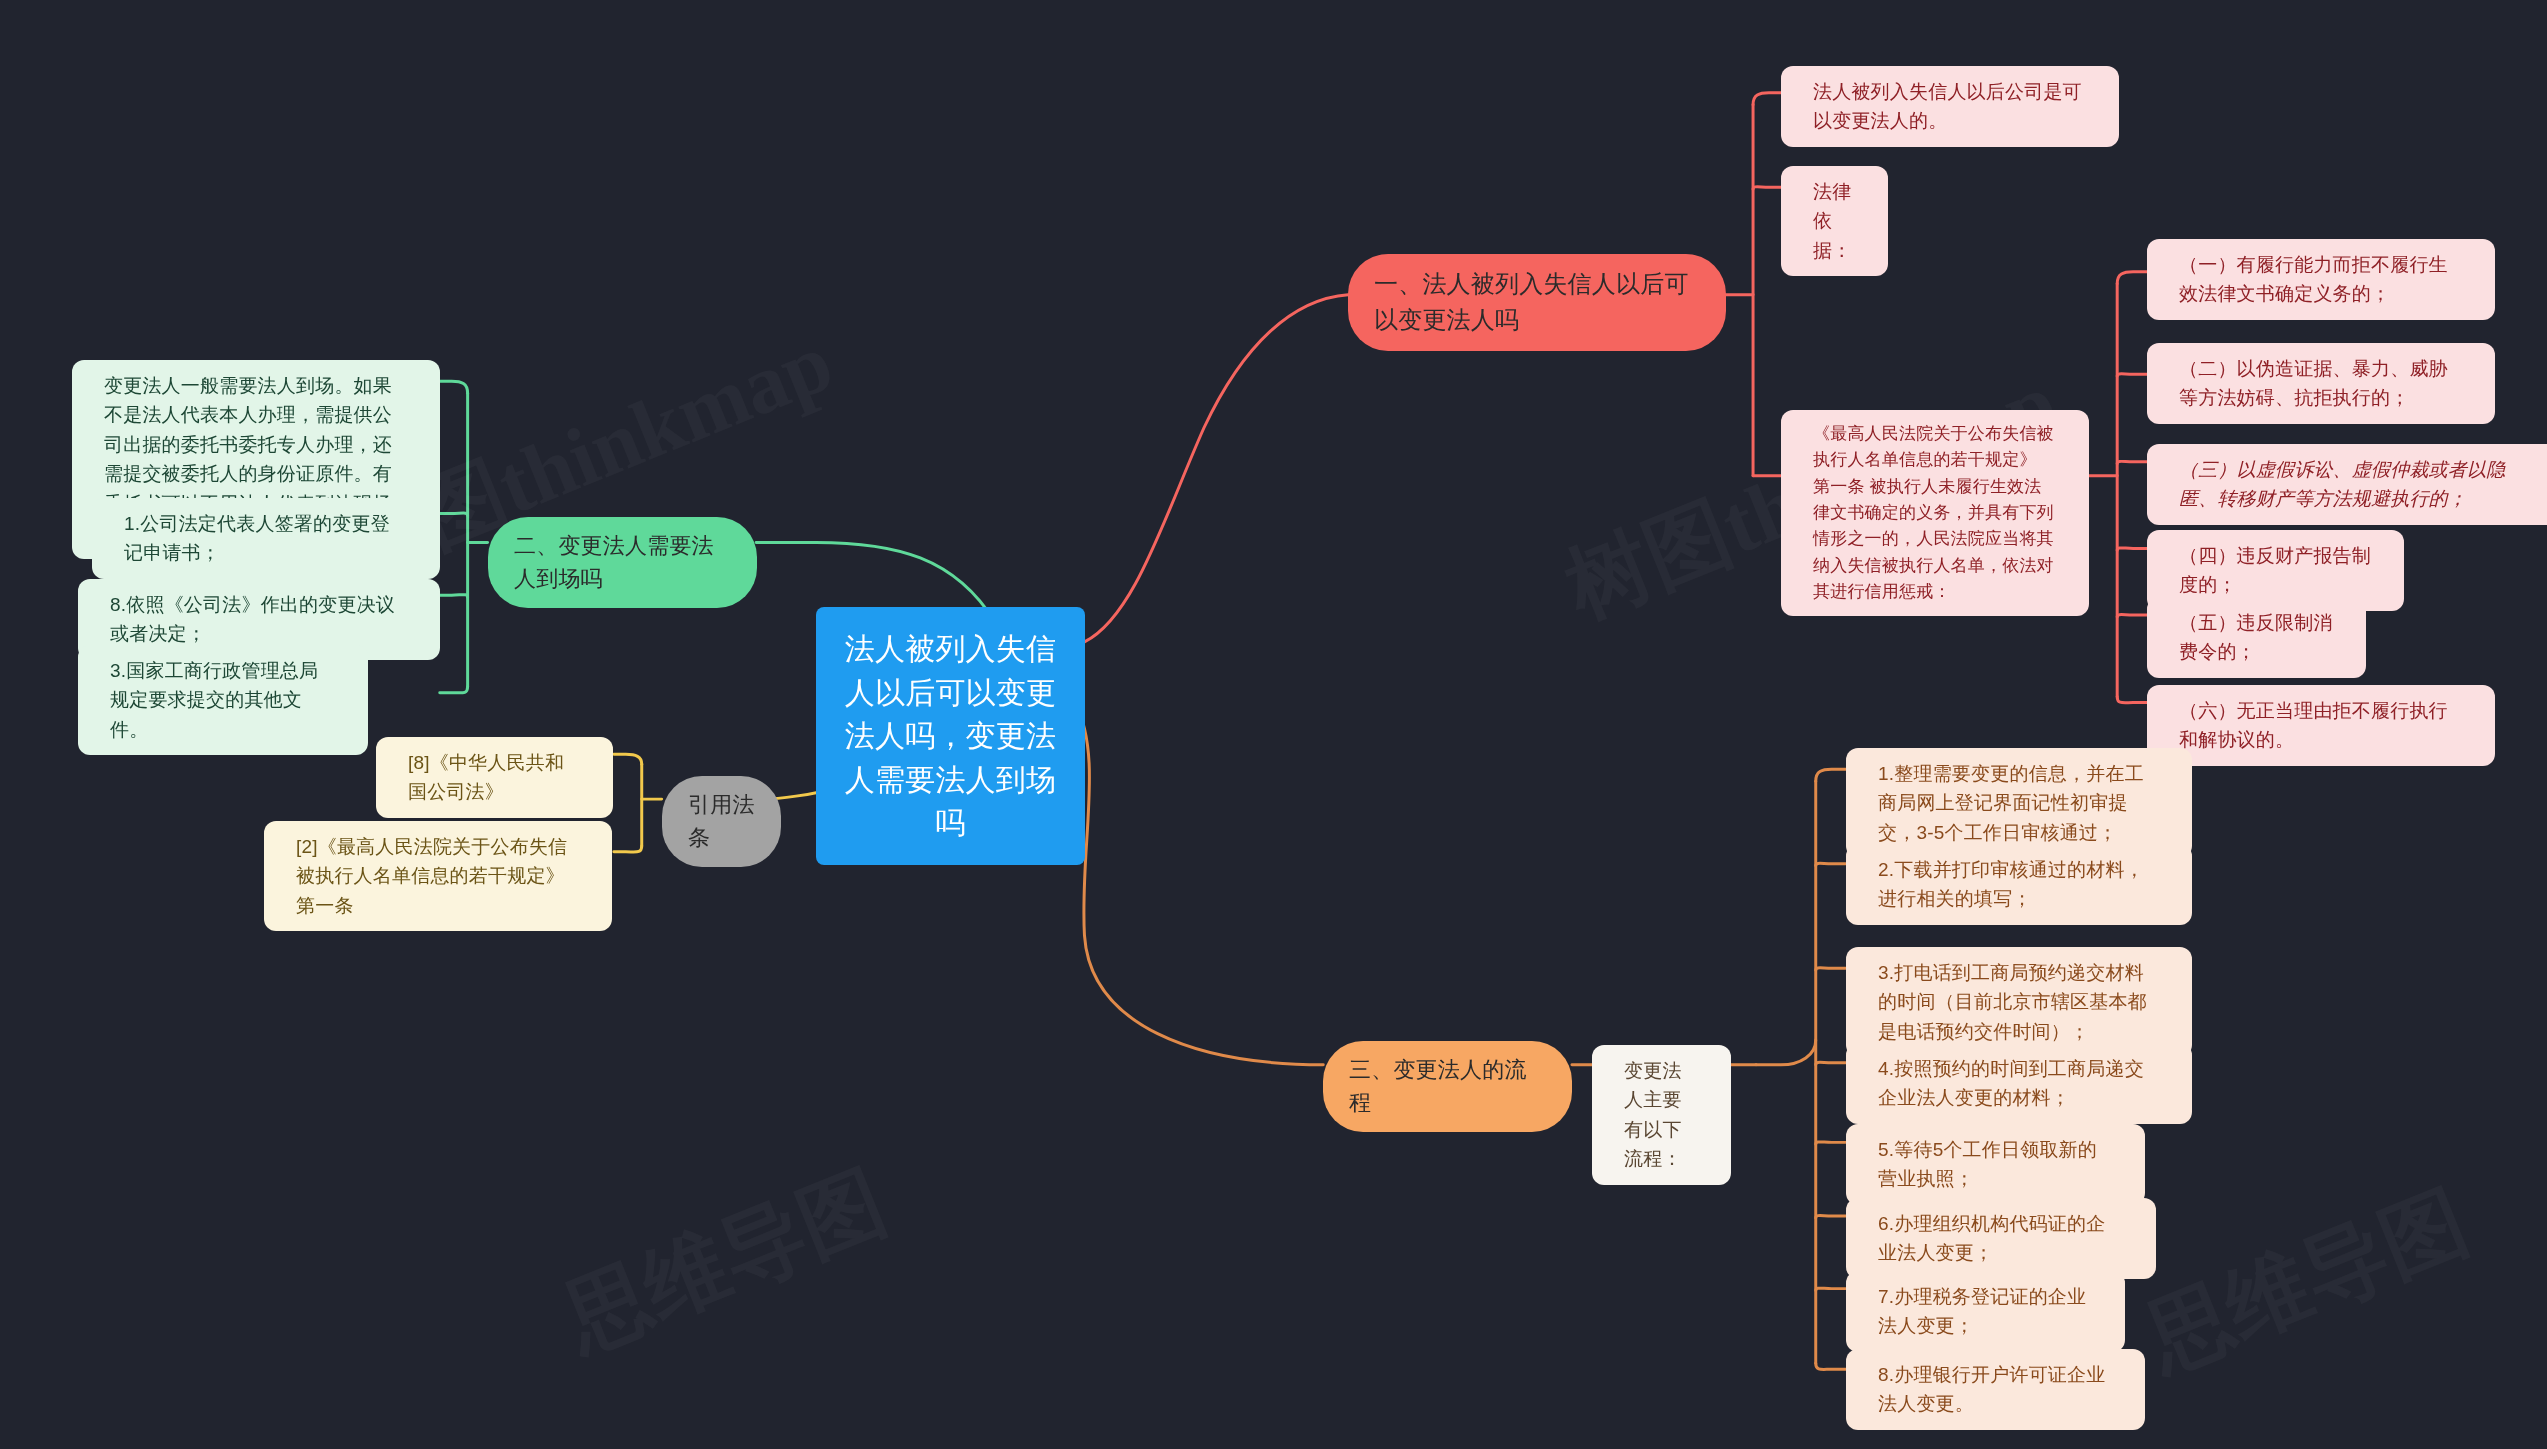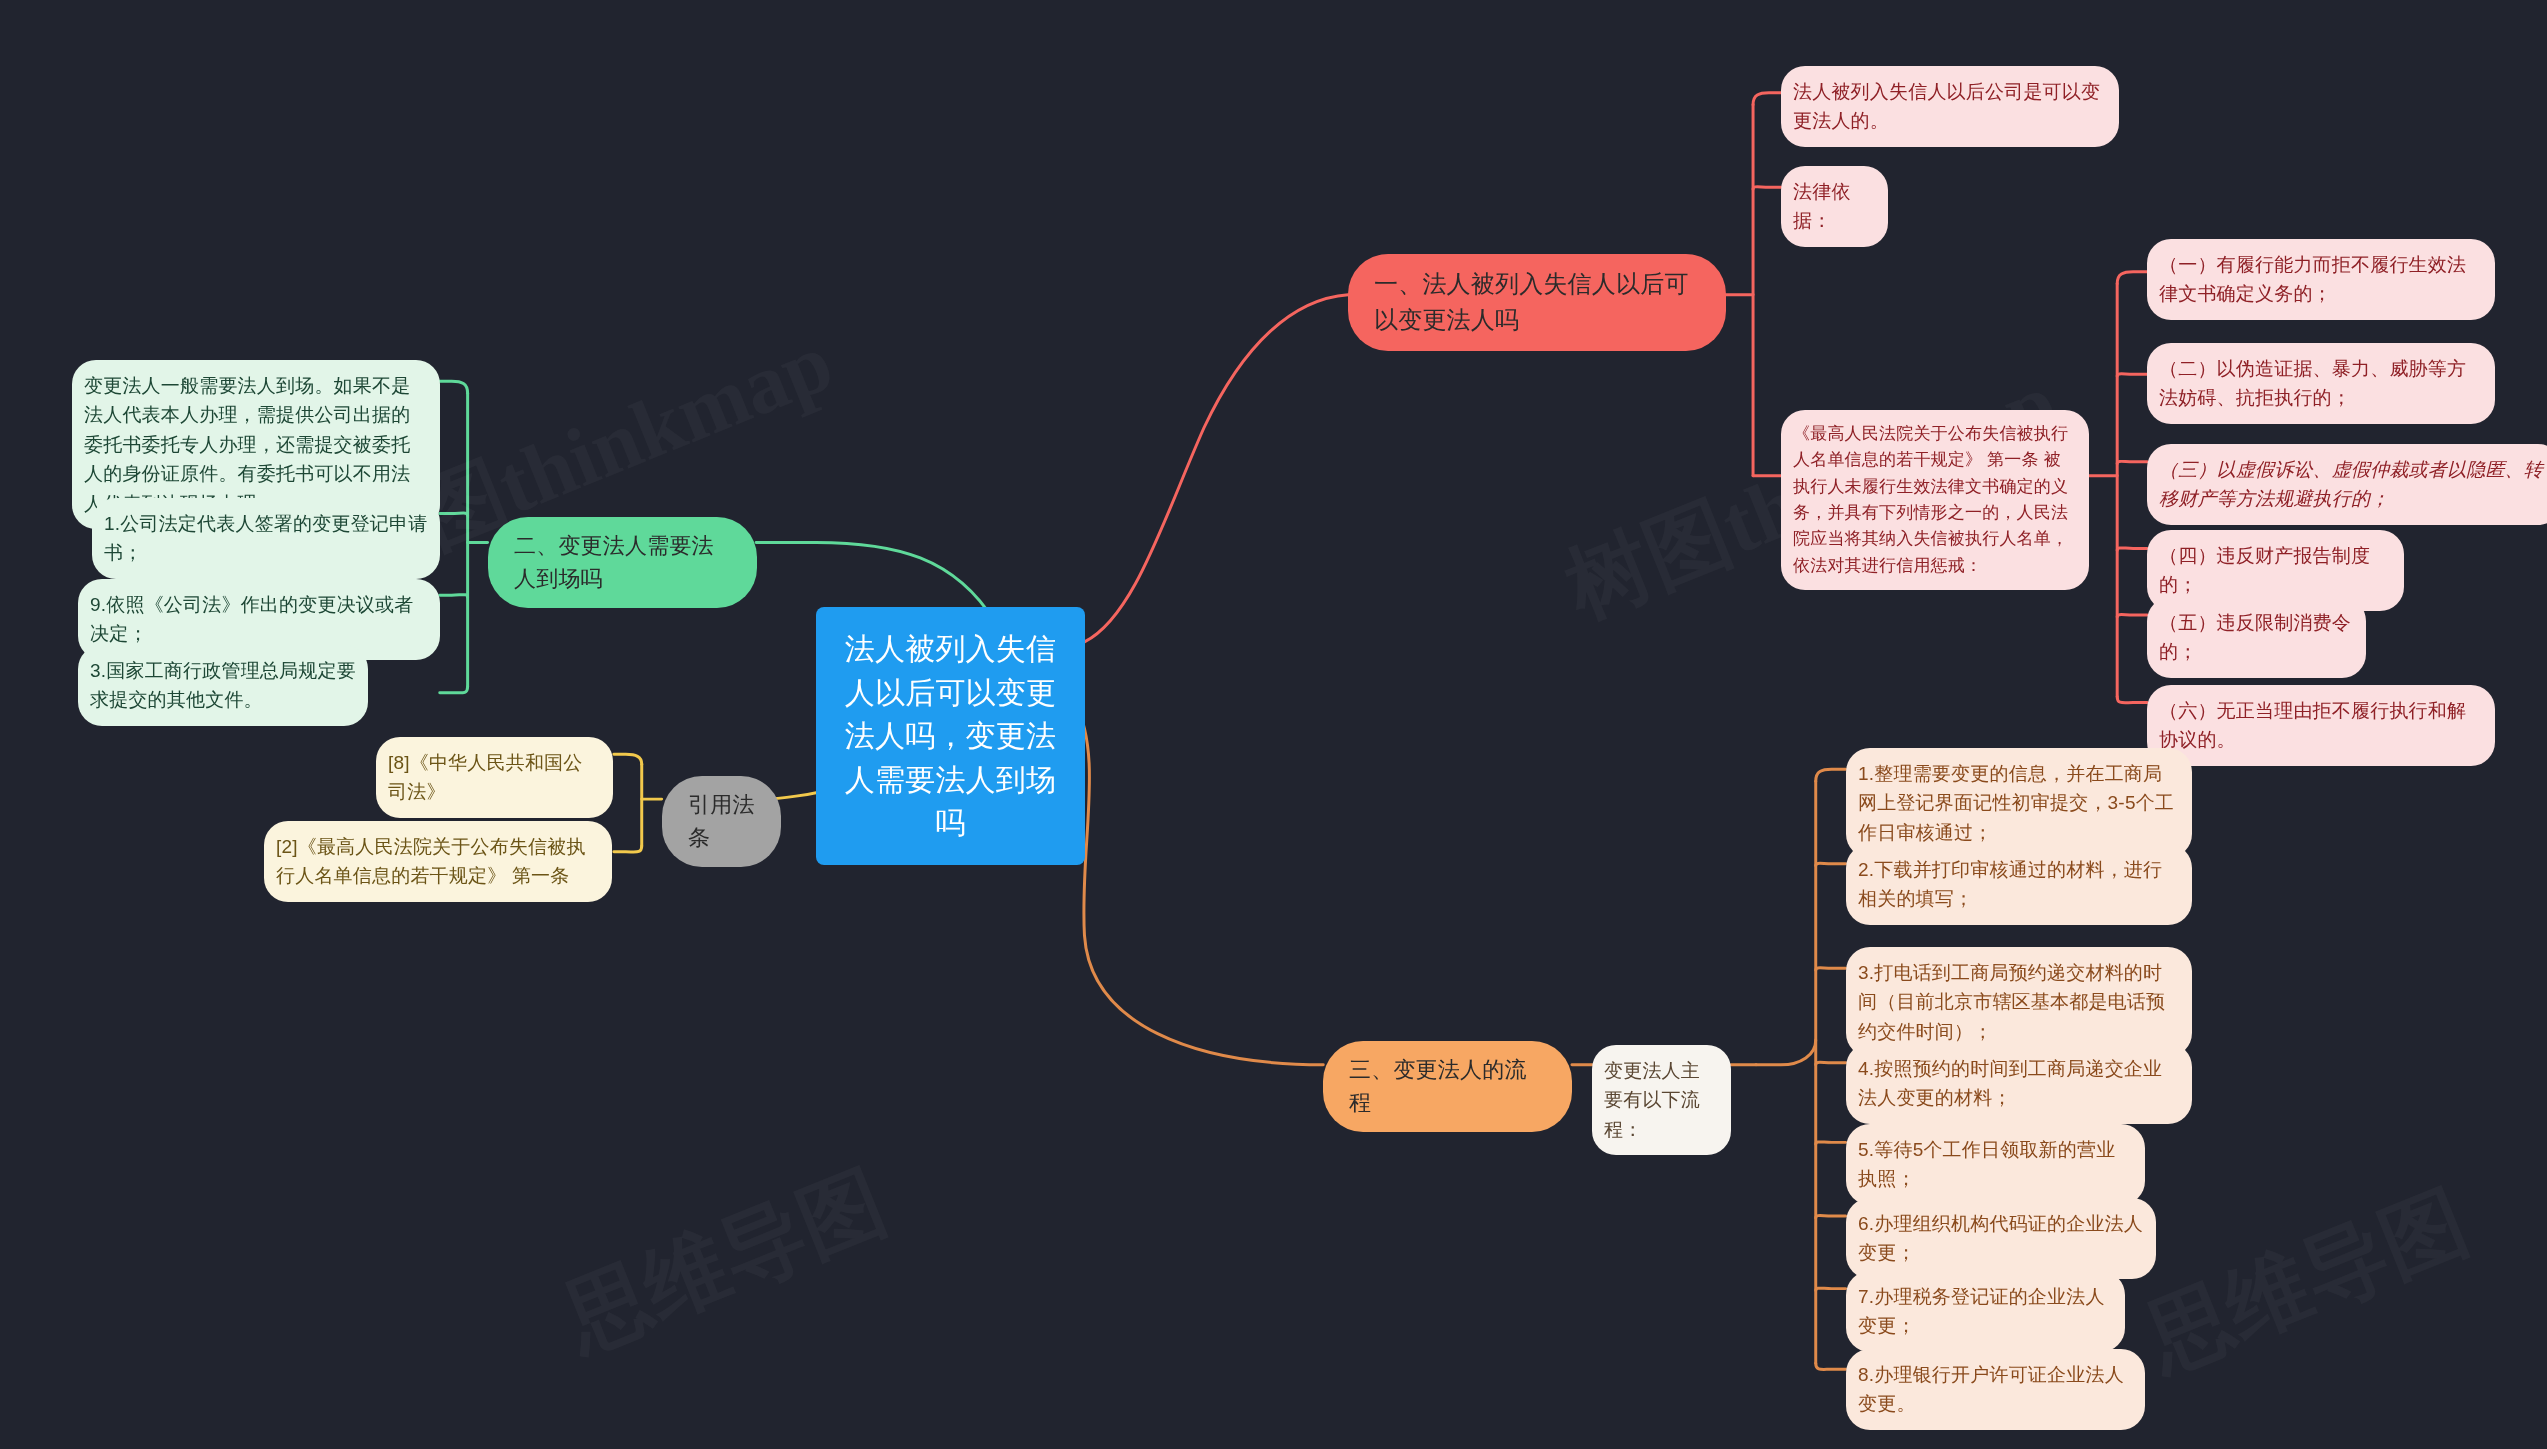--- a/index.html
+++ b/index.html
@@ -48,22 +48,22 @@
     text-align:left;
   }
   .pill-red{background:#f5655f;}
   .pill-green{background:#5fd99a;}
   .pill-yellow{background:#a3a3a3;}
   .pill-orange{background:#f7a763;}
 
   
   .leaf{
     font-size:19px;
-    padding:11px 12px;
-    border-radius:24px;
+    padding:11px 32px;
+    border-radius:12px;
     line-height:1.55;
   }
   .leaf-pink{background:#fbe0e1;color:#8f2026;}
   .leaf-green{background:#e2f5e8;color:#1d4735;}
   .leaf-yellow{background:#fbf4dd;color:#6b5416;}
   .leaf-orange{background:#fbe8dc;color:#8a4a1c;}
   .leaf-cream{background:#f7f4ef;color:#5a4632;}
 
   
   .wm{
@@ -155,21 +155,21 @@
   <div class="node leaf leaf-pink" style="left:2147px;top:343px;width:348px;">（二）以伪造证据、暴力、威胁等方法妨碍、抗拒执行的；</div>
   <div class="node leaf leaf-pink" style="left:2147px;top:444px;width:415px;font-style:italic;">（三）以虚假诉讼、虚假仲裁或者以隐匿、转移财产等方法规避执行的；</div>
   <div class="node leaf leaf-pink" style="left:2147px;top:530px;width:257px;">（四）违反财产报告制度的；</div>
   <div class="node leaf leaf-pink" style="left:2147px;top:597px;width:219px;">（五）违反限制消费令的；</div>
   <div class="node leaf leaf-pink" style="left:2147px;top:685px;width:348px;">（六）无正当理由拒不履行执行和解协议的。</div>
 
   <div class="node pill pill-green" style="left:488px;top:517px;width:269px;font-size:22px;">二、变更法人需要法人到场吗</div>
 
   <div class="node leaf leaf-green" style="left:72px;top:360px;width:368px;">变更法人一般需要法人到场。如果不是法人代表本人办理，需提供公司出据的委托书委托专人办理，还需提交被委托人的身份证原件。有委托书可以不用法人代表到达现场办理。</div>
   <div class="node leaf leaf-green" style="left:92px;top:498px;width:348px;">1.公司法定代表人签署的变更登记申请书；</div>
-  <div class="node leaf leaf-green" style="left:78px;top:579px;width:362px;">9.依照《公司法》作出的变更决议或者决定；</div>
+  <div class="node leaf leaf-green" style="left:78px;top:579px;width:362px;">8.依照《公司法》作出的变更决议或者决定；</div>
   <div class="node leaf leaf-green" style="left:78px;top:645px;width:290px;">3.国家工商行政管理总局规定要求提交的其他文件。</div>
 
   <div class="node pill pill-yellow" style="left:662px;top:776px;width:119px;font-size:22px;">引用法条</div>
 
   <div class="node leaf leaf-yellow" style="left:376px;top:737px;width:237px;">[8]《中华人民共和国公司法》</div>
   <div class="node leaf leaf-yellow" style="left:264px;top:821px;width:348px;">[2]《最高人民法院关于公布失信被执行人名单信息的若干规定》 第一条</div>
 
   <div class="node pill pill-orange" style="left:1323px;top:1041px;width:249px;font-size:22px;">三、变更法人的流程</div>
 
   <div class="node leaf leaf-cream" style="left:1592px;top:1045px;width:139px;">变更法人主要有以下流程：</div>

